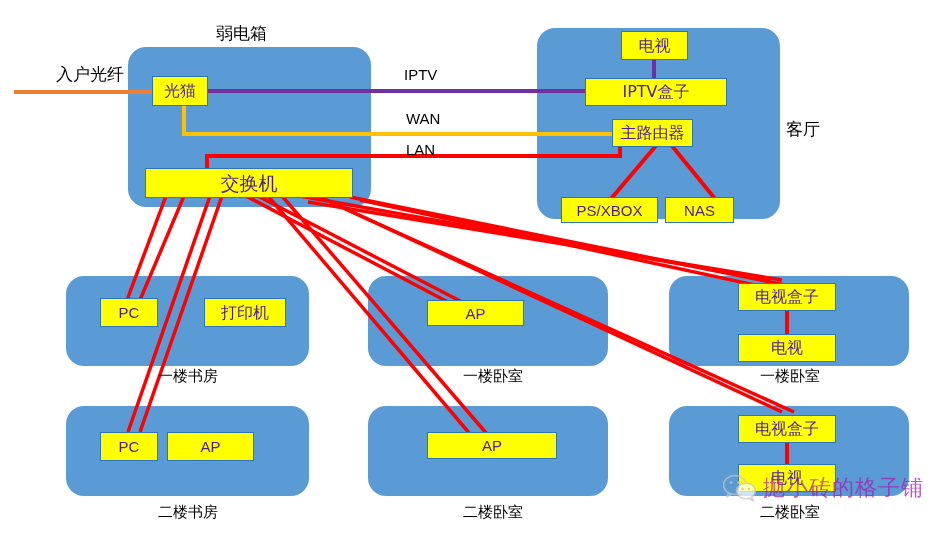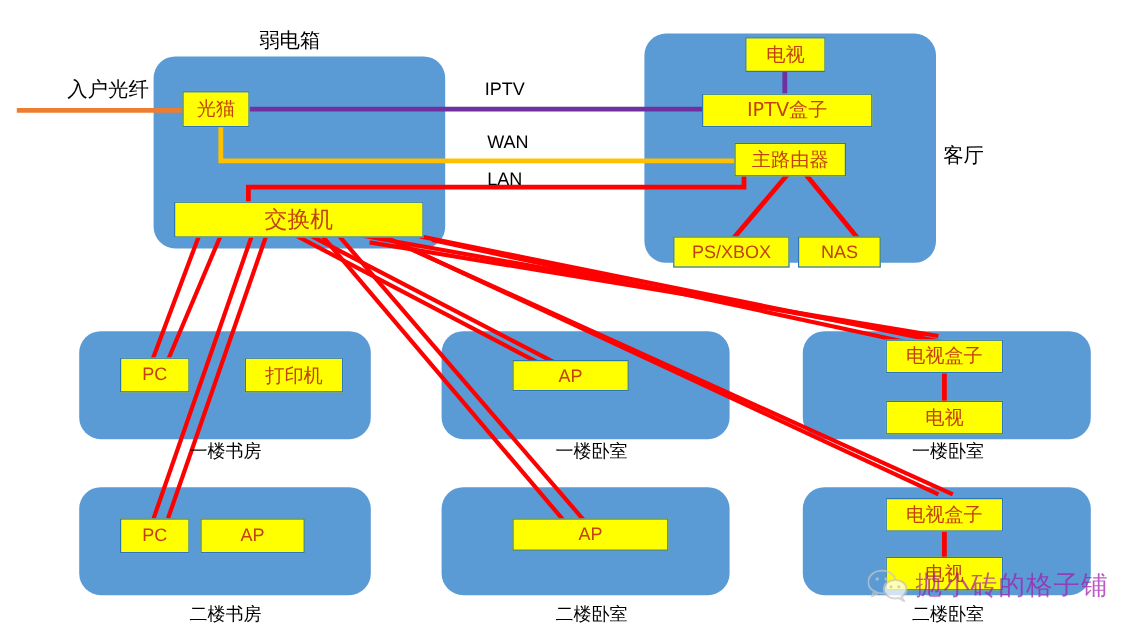--- a/index.html
+++ b/index.html
@@ -24,21 +24,21 @@
   }
   
   .dev {
     position: absolute;
     background: #FFFF00;
     border: 1.5px solid #2E75B6;
     box-sizing: border-box;
     display: flex;
     align-items: center;
     justify-content: center;
-    color: #c2410c;
+    color: #4c1d95;
     font-size: 15px;
     line-height: 1;
     white-space: nowrap;
     z-index: 30;
   }
   .dev.cn { font-family: "DejaVu Sans", "Liberation Sans", sans-serif; font-size: 16px; }
   .dev.big { font-size: 19px; }
 
   
   .lbl {
@@ -156,21 +156,21 @@
   </svg>
 
   <div class="dev cn" style="left:152px; top:76px; width:56px; height:30px;">光猫</div>
 
   <div class="dev cn big" style="left:145px; top:168px; width:208px; height:30px;">交换机</div>
 
   <div class="dev cn" style="left:621px; top:31px; width:67px; height:29px;">电视</div>
 
   <div class="dev cn" style="left:585px; top:78px; width:142px; height:28px;">IPTV盒子</div>
 
-  <div class="dev cn" style="left:612px; top:119px; width:93px; height:28px;">主路由器</div>
+  <div class="dev cn" style="left:612px; top:119px; width:81px; height:28px;">主路由器</div>
 
   <div class="dev" style="left:561px; top:197px; width:97px; height:26px;">PS/XBOX</div>
 
   <div class="dev" style="left:665px; top:197px; width:69px; height:26px;">NAS</div>
 
   <div class="dev" style="left:100px; top:298px; width:58px; height:29px;">PC</div>
 
   <div class="dev cn" style="left:204px; top:298px; width:82px; height:29px;">打印机</div>
 
   <div class="dev" style="left:427px; top:300px; width:97px; height:26px;">AP</div>

